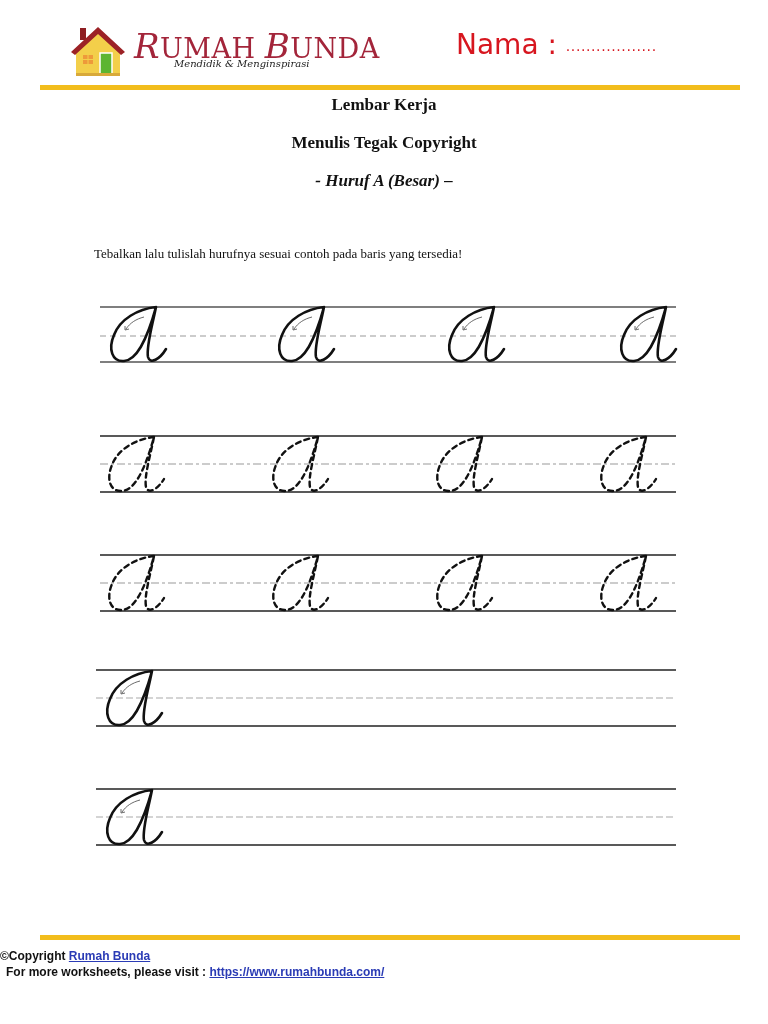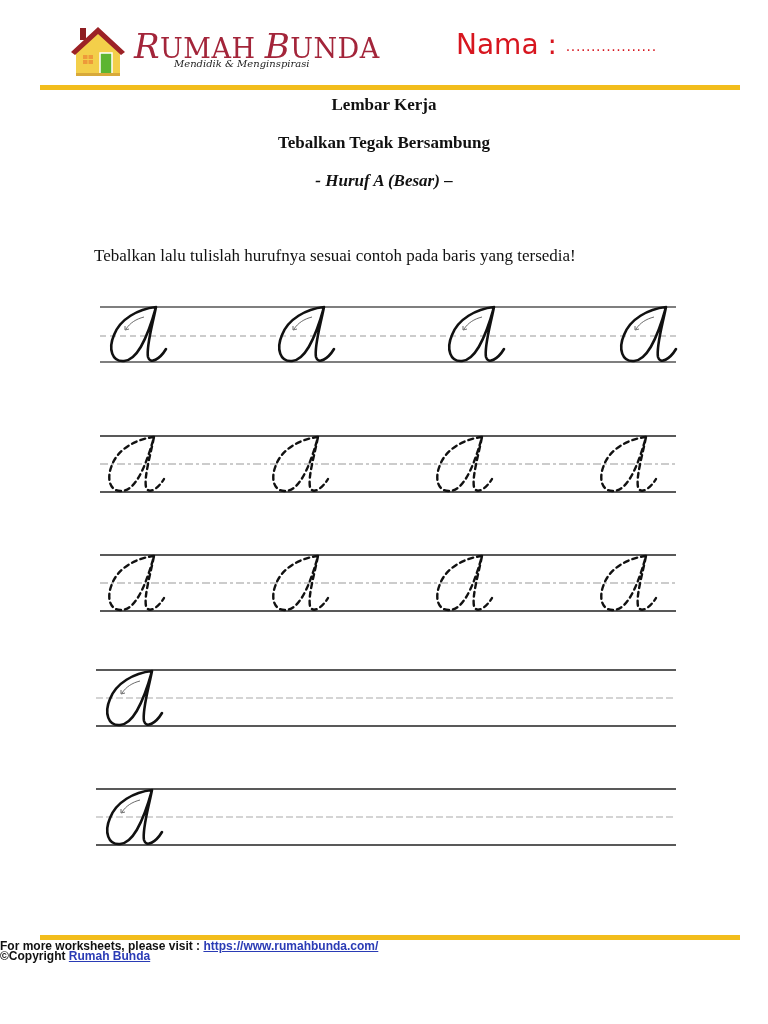--- a/index.html
+++ b/index.html
@@ -7,21 +7,21 @@
   .abs { position:absolute; }
   .house { left:70px; top:24px; width:56px; height:54px; }
   .brand { left:134px; top:26px; font-family:"DejaVu Serif", serif; color:#a3253a; font-size:27px; letter-spacing:0.5px; white-space:nowrap; }
   .brand .big { font-size:34px; font-style:italic; }
   .tagline { left:174px; top:58px; font-family:"DejaVu Serif", serif; font-style:italic; font-size:10px; color:#222; white-space:nowrap; }
   .nama { left:456px; top:28px; color:#d7161f; font-family:"DejaVu Sans", sans-serif; font-size:28px; white-space:nowrap; }
   .nama .dots { font-size:14px; letter-spacing:0.6px; vertical-align:middle; }
   .rule-top { left:40px; top:85px; width:700px; height:5px; background:#f2bd1c; }
   .rule-bot { left:40px; top:935px; width:700px; height:5px; background:#f2bd1c; }
   .title { left:0; width:768px; text-align:center; font-weight:bold; font-size:17px; color:#111; }
-  .instr { left:94px; top:246px; font-size:17px; color:#111; white-space:nowrap; }
+  .instr { left:94px; top:246px; font-size:13px; color:#111; white-space:nowrap; }
   .sheet { left:0; top:0; width:768px; height:1024px; }
   .footer { left:0; width:704px; text-align:left; font-family:"Liberation Sans", sans-serif; font-size:12px; font-weight:bold; color:#111; }
   .footer a { color:#2a3bb5; text-decoration:underline; }
 </style>
 </head>
 <body>
 
 <svg class="abs house" viewBox="0 0 56 54">
   <rect x="10" y="4" width="6" height="12" fill="#8e1e22"></rect>
   <polygon points="6,28 28,8 50,28 50,50 6,50" fill="#f3cf4a"></polygon>
@@ -40,21 +40,21 @@
 <div class="abs tagline">Mendidik &amp; Menginspirasi</div>
 
 <div class="abs nama">
   <span>Nama :</span>
   <span class="dots">..................</span>
 </div>
 
 <div class="abs rule-top"></div>
 
 <div class="abs title" style="top:95px;">Lembar Kerja</div>
-<div class="abs title" style="top:133px;">Tebalkan Tegak Bersambung</div>
+<div class="abs title" style="top:133px;">Menulis Tegak Copyright</div>
 <div class="abs title" style="top:171px;font-style:italic;">- Huruf A (Besar) –</div>
 
 <div class="abs instr">Tebalkan lalu tulislah hurufnya sesuai contoh pada baris yang tersedia!</div>
 
 <svg class="abs sheet" viewBox="0 0 768 1024">
   <defs>
     <g id="letterA">
 
       <path d="M48,0 C30,2 12,12 6,28 C0,42 4,55 16,54 C28,53 38,36 48,0 C44,20 38,40 40,50 C42,58 52,52 58,42" fill="none" stroke-linecap="round" stroke-linejoin="round"></path>
     </g>
@@ -141,15 +141,15 @@
         <use href="#arrowA"></use>
       </g>
   </g>
 </svg>
 
 <div class="abs rule-bot"></div>
 
 <div class="abs footer" style="top:949px;">
   <span>©Copyright </span><a>Rumah Bunda</a>
 </div>
-<div class="abs footer" style="top:939px;">
+<div class="abs footer" style="top:965px;padding-left:6px;">
   <span>For more worksheets, please visit : </span><a>https://www.rumahbunda.com/</a>
 </div>
 
 </body></html>

